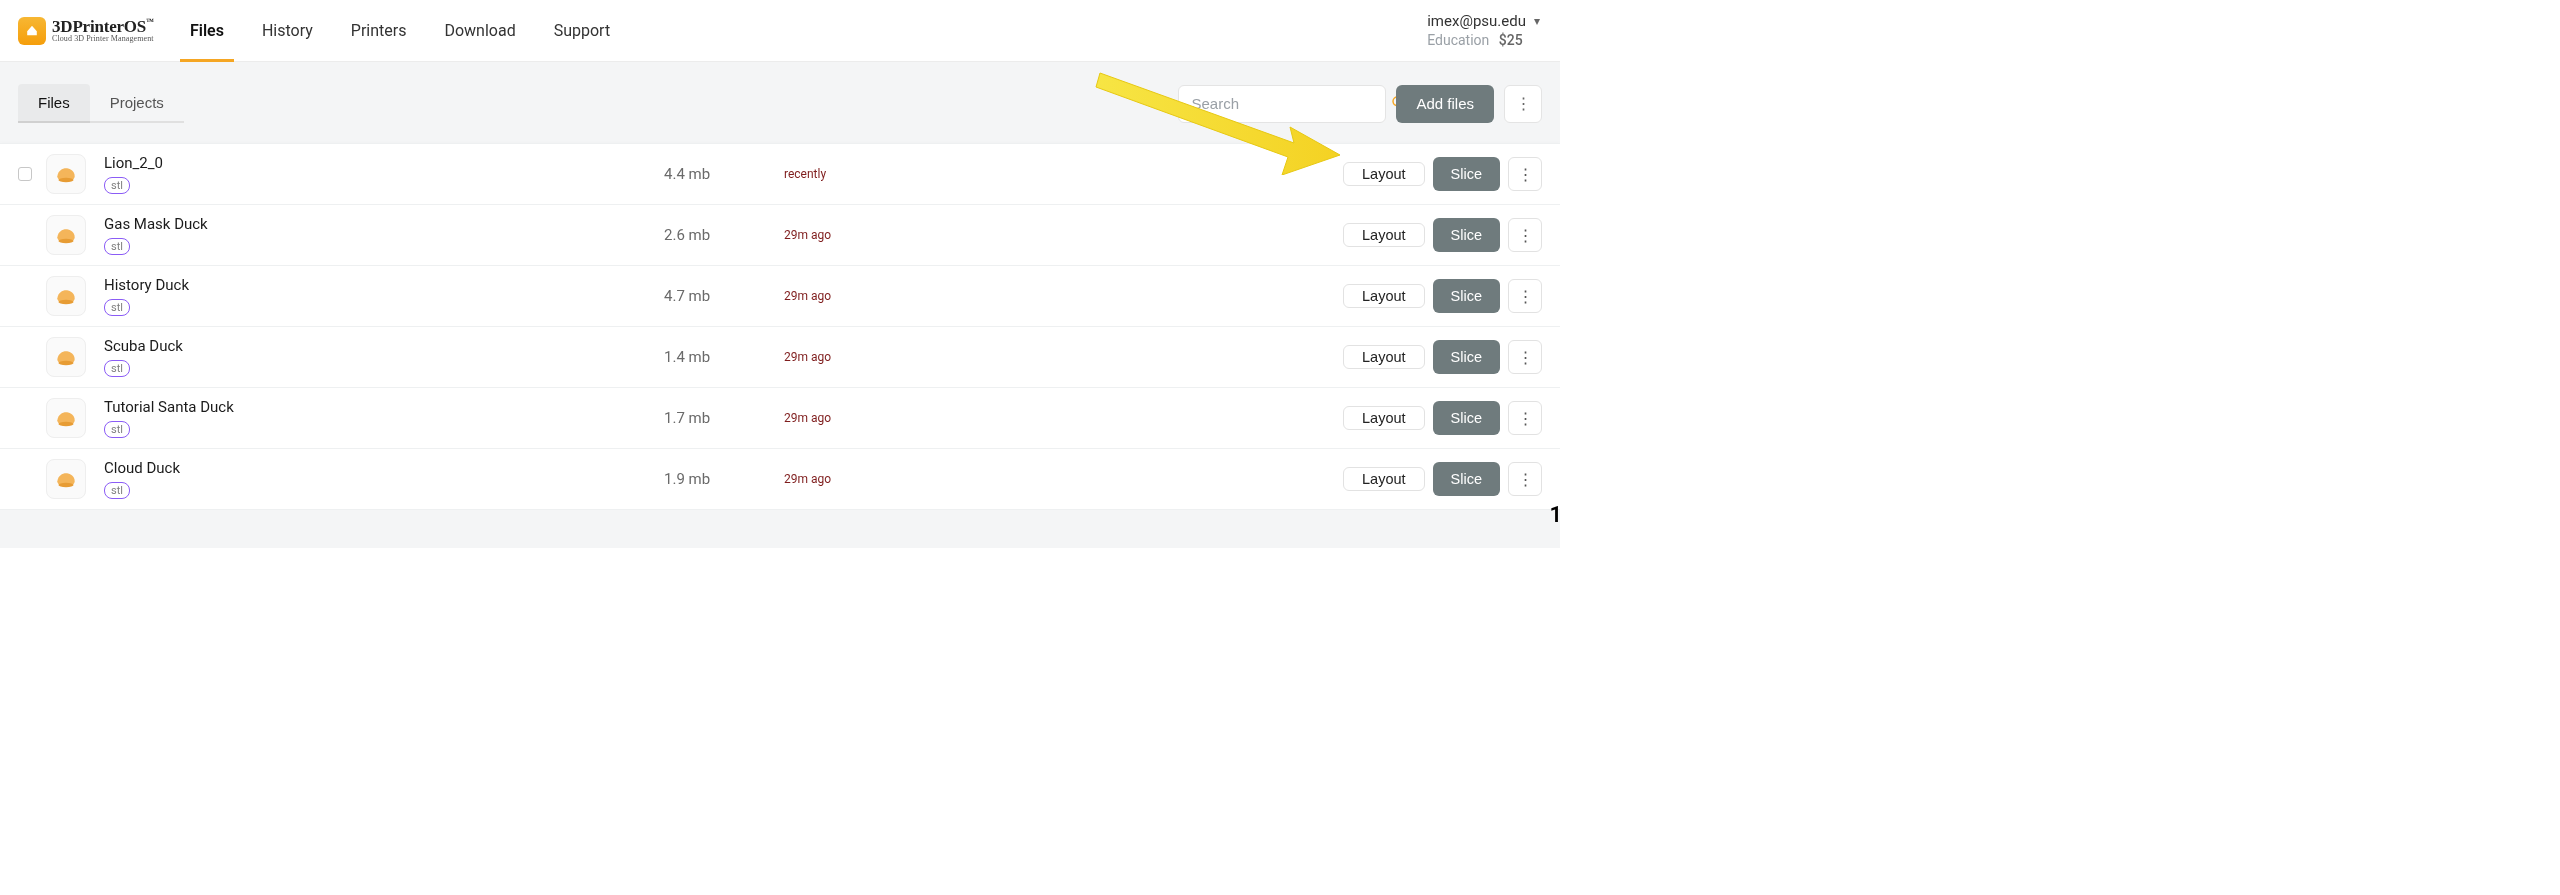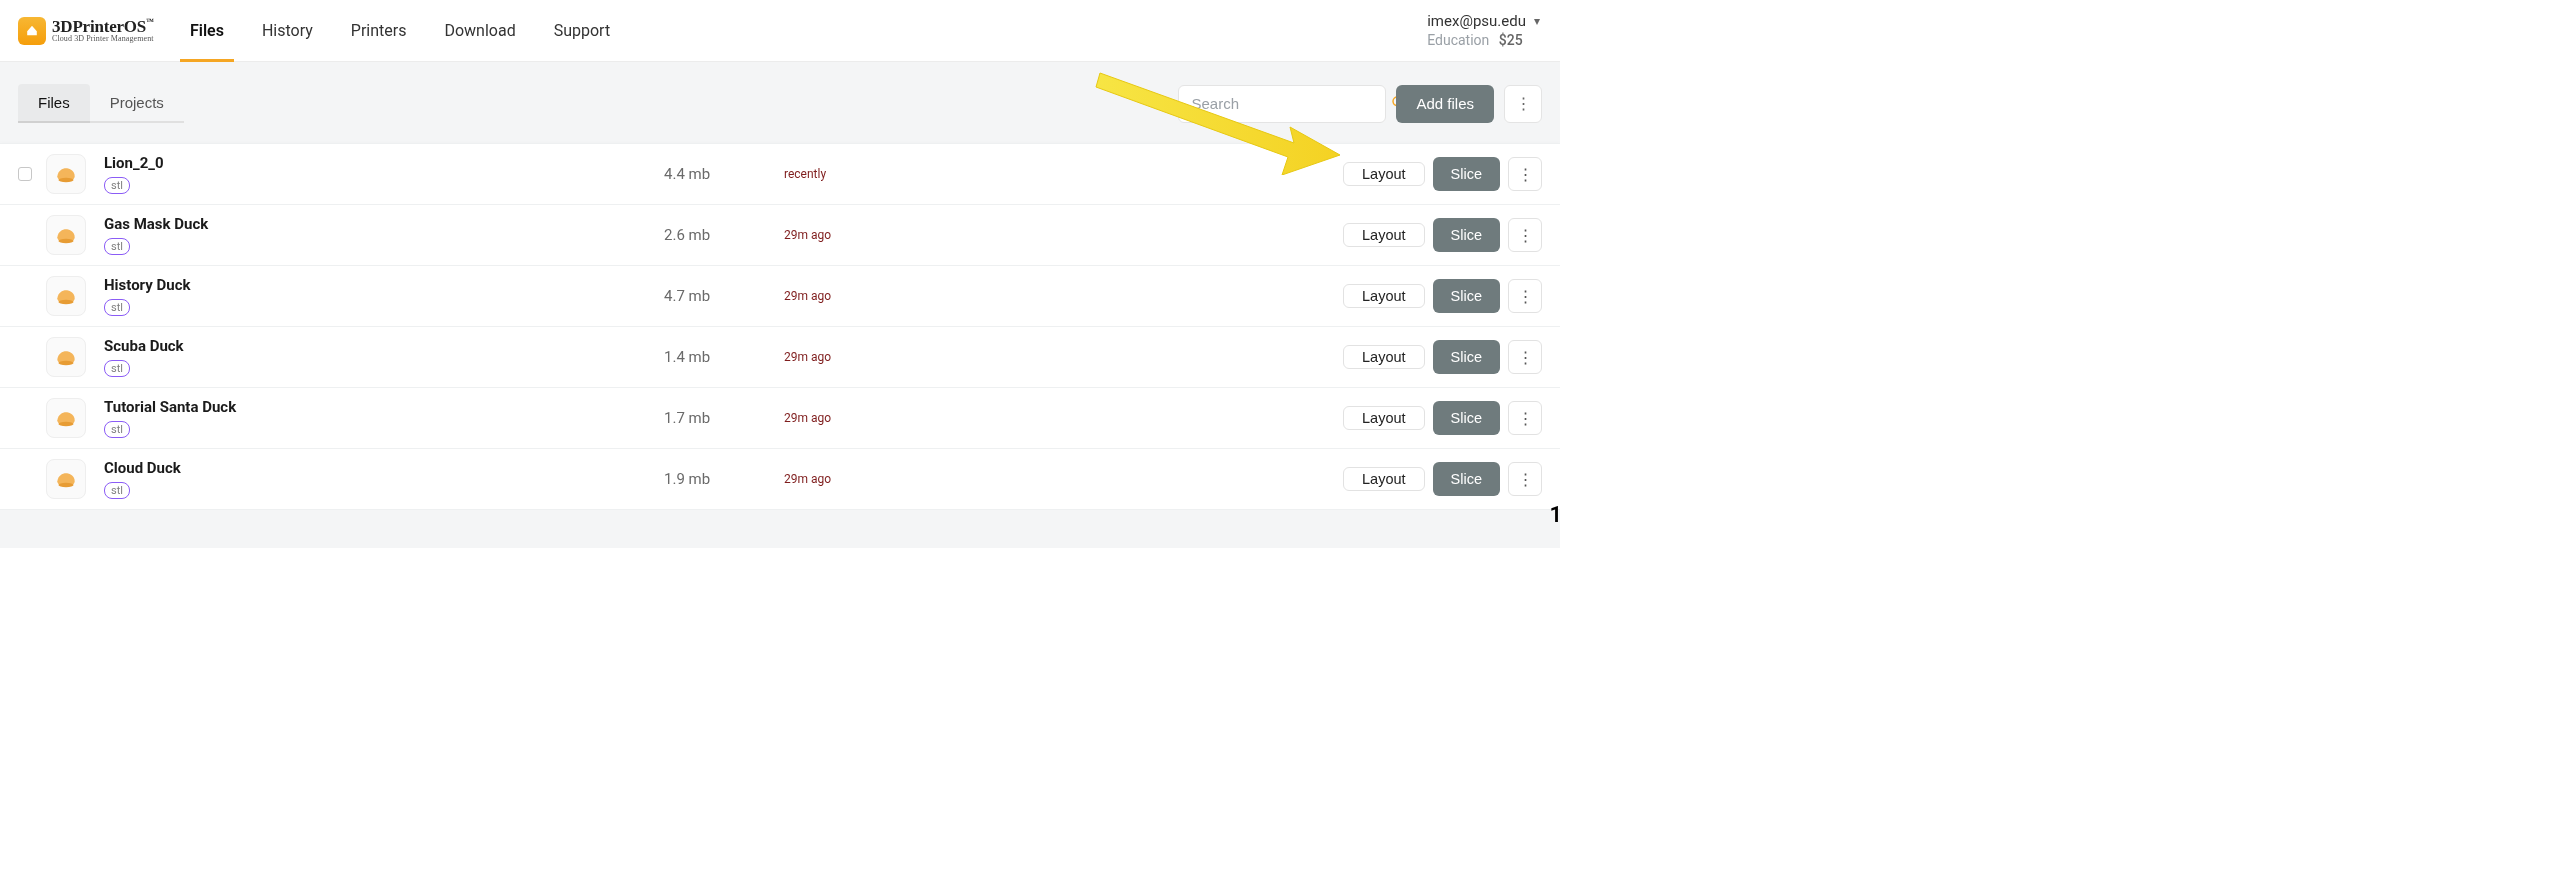--- a/index.html
+++ b/index.html
@@ -148,21 +148,21 @@
   }
   .file-row:not(.first) .row-checkbox{ visibility:hidden; }
   .thumb {
     width:40px; height:40px; border-radius:8px;
     background:#fafafa; border:1px solid #eee;
     margin-right:18px; display:flex; align-items:center; justify-content:center;
     color:#f0a030; font-size:20px;
   }
   .thumb svg{ width:26px; height:26px; }
   .file-info { display:flex; flex-direction:column; gap:5px; width:560px;}
-  .file-name { font-size:15px; font-weight:700; color:#1b1b1b;}
+  .file-name { font-size:15px; font-weight:400; color:#1b1b1b;}
   .file-ext {
     font-size:11px; color:#808080; border:1px solid #8b5cf6;
     border-radius:8px; padding:1px 6px; width:fit-content;
   }
   .file-size { width:120px; font-size:15px; color:#6a6a6a;}
   .file-time { width:220px; font-size:12px; color:#7f1d1d;}
   .row-actions { margin-left:auto; display:flex; gap:8px; align-items:center;}
   .btn-outline {
     height:24px; padding:0 18px; background:#fff;
     border:1px solid #e2e2e2; border-radius:6px;

